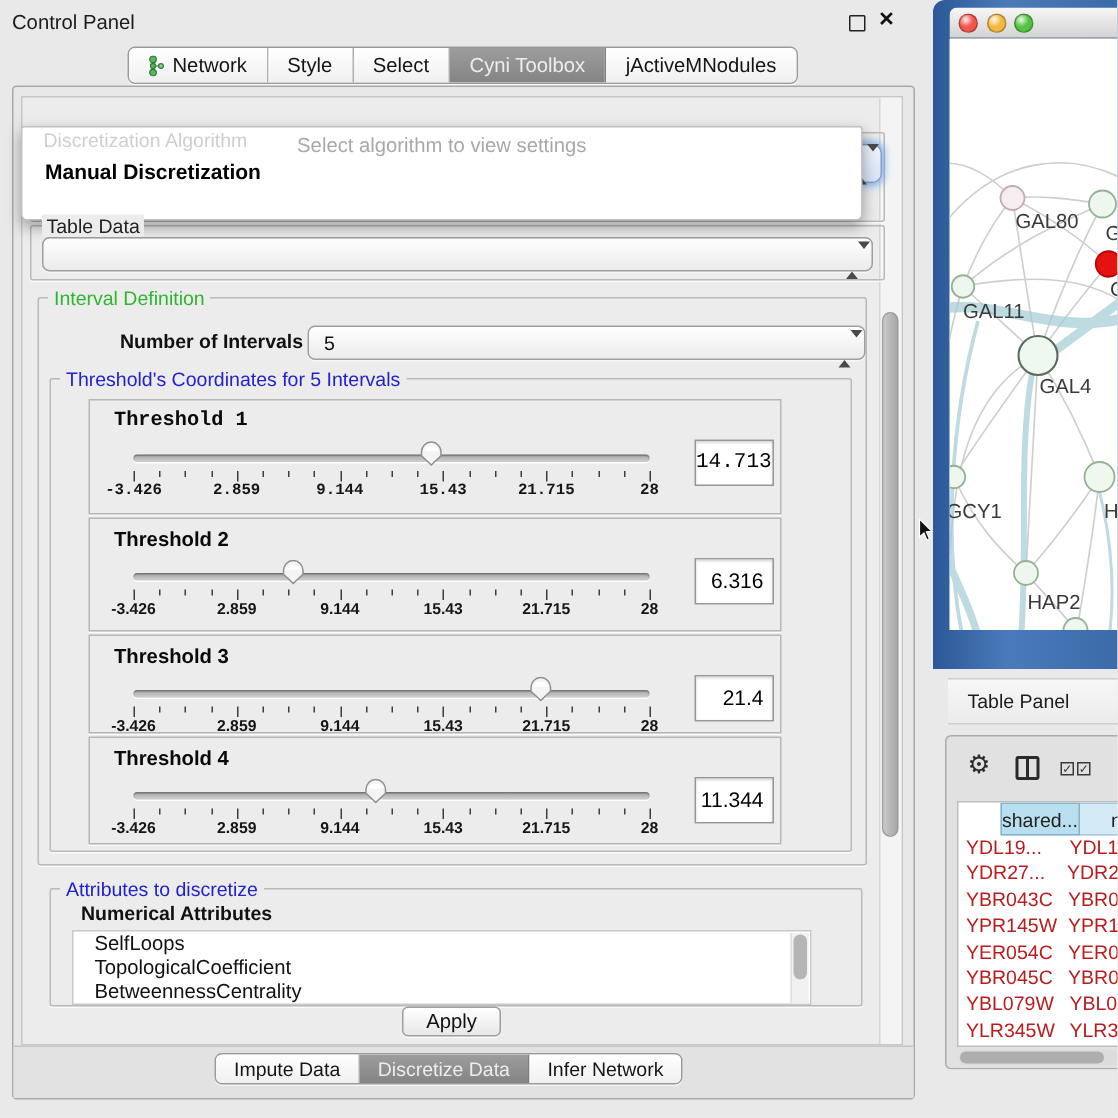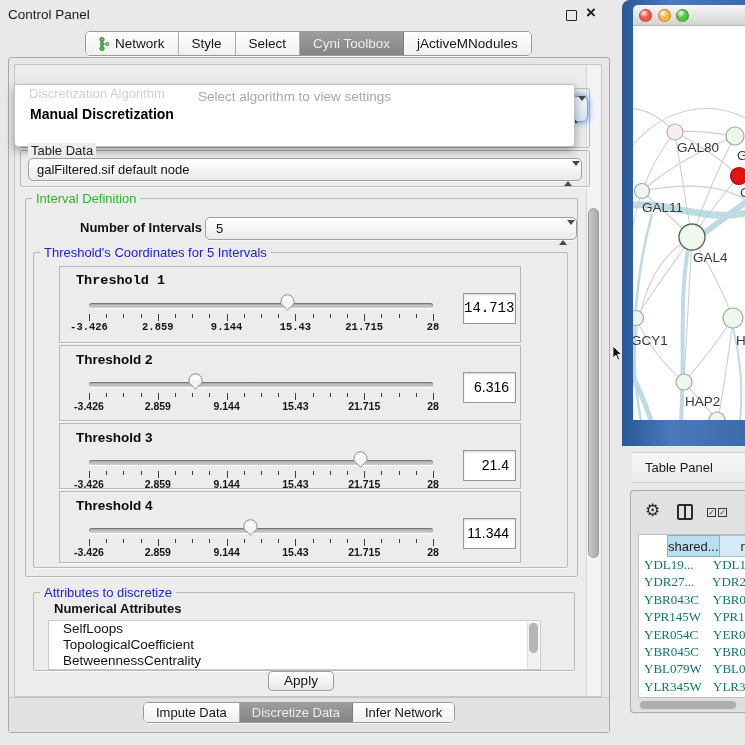--- a/index.html
+++ b/index.html
@@ -126,21 +126,21 @@
   #cols-icon::after { content:""; position:absolute; left:5px; top:0; width:2px; height:12px; background:#2a2a2a; }
   .cbx { position:absolute; top:17px; width:9px; height:9px; border:1.5px solid #3a3a3a;
          font-size:8px; line-height:8px; text-align:center; color:#3a3a3a; font-family:"DejaVu Sans", sans-serif; }
   #cbx1 { left:76px; } #cbx2 { left:87px; }
   #tp-table { left:7px; top:43px; width:108px; height:164px; background:#fff; overflow:hidden;
               border:1px solid #bdbdbd; border-right:none; }
   #tp-header { display:flex; height:22px;margin-left:28px; }
   .hcell { font-size:13px; color:#222; line-height:21px; }
   #hcell-0 { width:70px; background:#b9def0; border:1px solid #86b3ca; text-align:center; }
   #hcell-1 { flex:1; background:#d4eaf6; border-top:1px solid #a9c8d8; border-bottom:1px solid #a9c8d8; padding-left:21px; }
-  .trow { display:flex; height:17.4px; font-size:13px; color:#0f766e;font-family:Liberation Serif, serif; }
+  .trow { display:flex; height:17.4px; font-size:13px; color:#b91c1c; }
   .tcell0 { width:70px; padding-left:5px; } .tcell1 { flex:1; padding-left:4px; }
   #tp-hsb { left:8px; top:209px; width:106px; height:10px; background:#dcdcdc; border-radius:5px; }
   #tp-hthumb { position:absolute; left:1px; top:1px; width:96px; height:8px; background:#aeaeae; border-radius:4px; }
 
   #mouse-cursor { left:612px; top:346px; z-index:60; }
 </style>
 </head>
 <body>
 
 <div id="app">
@@ -189,21 +189,20 @@
 
   <div class="abs" id="algo-popup">
     <div class="abs" id="popup-ghost">Discretization Algorithm</div>
     <div class="abs" id="popup-placeholder">Select algorithm to view settings</div>
     <div class="abs popup-item" id="popup-item-0">Manual Discretization</div>
   </div>
 
   <div class="abs group" id="tabledata-group"></div>
   <div class="abs" id="tabledata-label">Table Data</div>
   <div class="abs combo" id="tabledata-combo">
-    <span>galFiltered.sif default node</span>
     <span class="stepper"><span class="arr-up"></span><span class="arr-dn"></span></span>
   </div>
 
   <div class="abs group" id="interval-group">
     <span class="group-title gt-green">Interval Definition</span>
   </div>
   <div class="abs" id="num-int-label">Number of Intervals</div>
   <div class="abs combo" id="num-int-spinner">
     <span>5</span>
     <span class="stepper"><span class="arr-up"></span><span class="arr-dn"></span></span>

